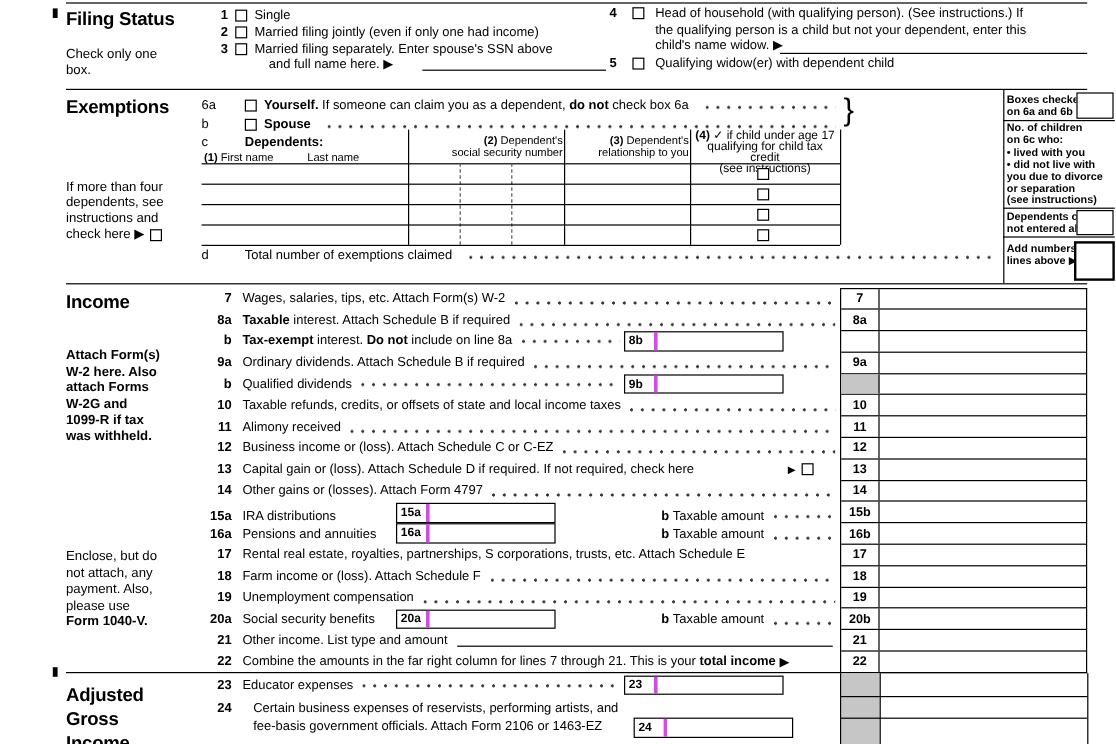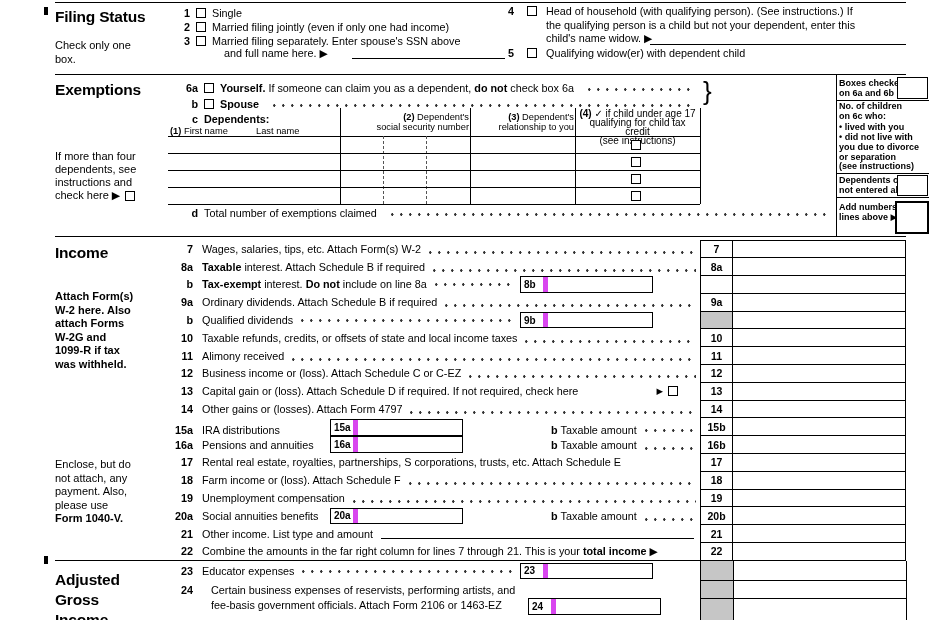--- a/index.html
+++ b/index.html
@@ -8,34 +8,34 @@
   font-family:"Liberation Sans","DejaVu Sans",sans-serif;font-size:10.8px;overflow:hidden}
 .abs{position:absolute}
 .b{font-weight:bold}
 .hline{position:absolute;background:#000;height:1px}
 .vline{position:absolute;background:#000;width:1px}
 .vdash{position:absolute;width:0;border-left:1px dashed #555}
 .sec-h{position:absolute;font-size:15.5px;font-weight:bold;line-height:19px;letter-spacing:-0.2px}
 .note{position:absolute;font-size:11px;line-height:13.5px}
 .cb{display:inline-block;flex:none;width:10px;height:10px;border:1.3px solid #000;background:#fff}
 .xrow{position:absolute;left:168px;display:flex;align-items:center;height:15px;column-gap:6px}
-.xnum{flex:none;width:30px;text-align:right;font-weight:bold}
+.xnum{flex:none;width:30px;font-weight:normal}
 .fsnum{flex:none;width:22px;text-align:right;font-weight:bold}
 .leader{flex:1;align-self:flex-end;height:3px;margin:0 4px 4px 8px;
   background-image:radial-gradient(circle at 1.3px 1.5px,#333 1.05px,transparent 1.45px);
   background-size:9px 3px;background-repeat:repeat-x}
 .fill{flex:1}
 .wrule{flex:1;align-self:flex-end;margin:0 6px 4px 8px;border-bottom:1px solid #000;height:1px}
 .irow{position:absolute;left:168px;width:532px;height:17.8px;display:flex;align-items:center}
 .inum{flex:none;width:34px;text-align:right;padding-right:9px;font-weight:bold}
 .irow span,.xrow span,.lwrap-mid span,.lwrap-ab span{white-space:pre}
 .lwrap-mid{flex:none;width:318px;display:flex;align-items:center}
 .lwrap-ab{flex:none;width:128px}
 .ibox{flex:none;width:133px;height:16.5px;border:1px solid #000;display:flex;align-items:stretch;background:#fff}
-.iboxlab{flex:none;width:27px;border-right:5px solid #d946ef;font-weight:bold;font-size:10px;display:flex;align-items:center;padding-left:3px}
+.iboxlab{flex:none;width:27px;border-right:3px solid #d946ef;font-weight:bold;font-size:10px;display:flex;align-items:center;padding-left:3px}
 .iboxentry{flex:1}
 .gap40{flex:none;width:40px}
 .gapab{flex:none;width:88px}
 .arr{font-size:8.5px;margin:0 5px 0 2px}
 #right-grid{position:absolute;left:700px;top:239.5px;width:206px;border:1px solid #000;border-bottom:0}
 .rgrow{display:flex;height:17.8px;border-bottom:1px solid #000}
 .rgnum{flex:none;width:32px;border-right:1px solid #000;display:flex;align-items:center;justify-content:center;font-weight:bold;font-size:10.5px}
 .rgamt{flex:1}
 .shade{background:#c6c6c6}
 .mtext{position:absolute;left:839px;width:92px;font-size:9px;font-weight:bold;line-height:9.8px}
@@ -310,21 +310,21 @@
         <span>Farm income or (loss). Attach Schedule F</span>
         <div class="leader"></div>
       </div>
       <div class="irow" style="top: 489.2px;">
         <span class="inum">19</span>
         <span>Unemployment compensation</span>
         <div class="leader"></div>
       </div>
       <div class="irow" style="top: 507px;">
         <span class="inum">20a</span>
-        <div class="lwrap-ab"><span>Social annuities benefits</span></div>
+        <div class="lwrap-ab"><span>Social security benefits</span></div>
         <div class="ibox">
           <span class="iboxlab">20a</span>
           <div class="iboxentry"></div>
         </div>
         <div class="gapab"></div>
         <span class="b">b</span>
         <span>&nbsp;Taxable amount</span>
         <div class="leader"></div>
       </div>
       <div class="irow" style="top: 524.8px;">

